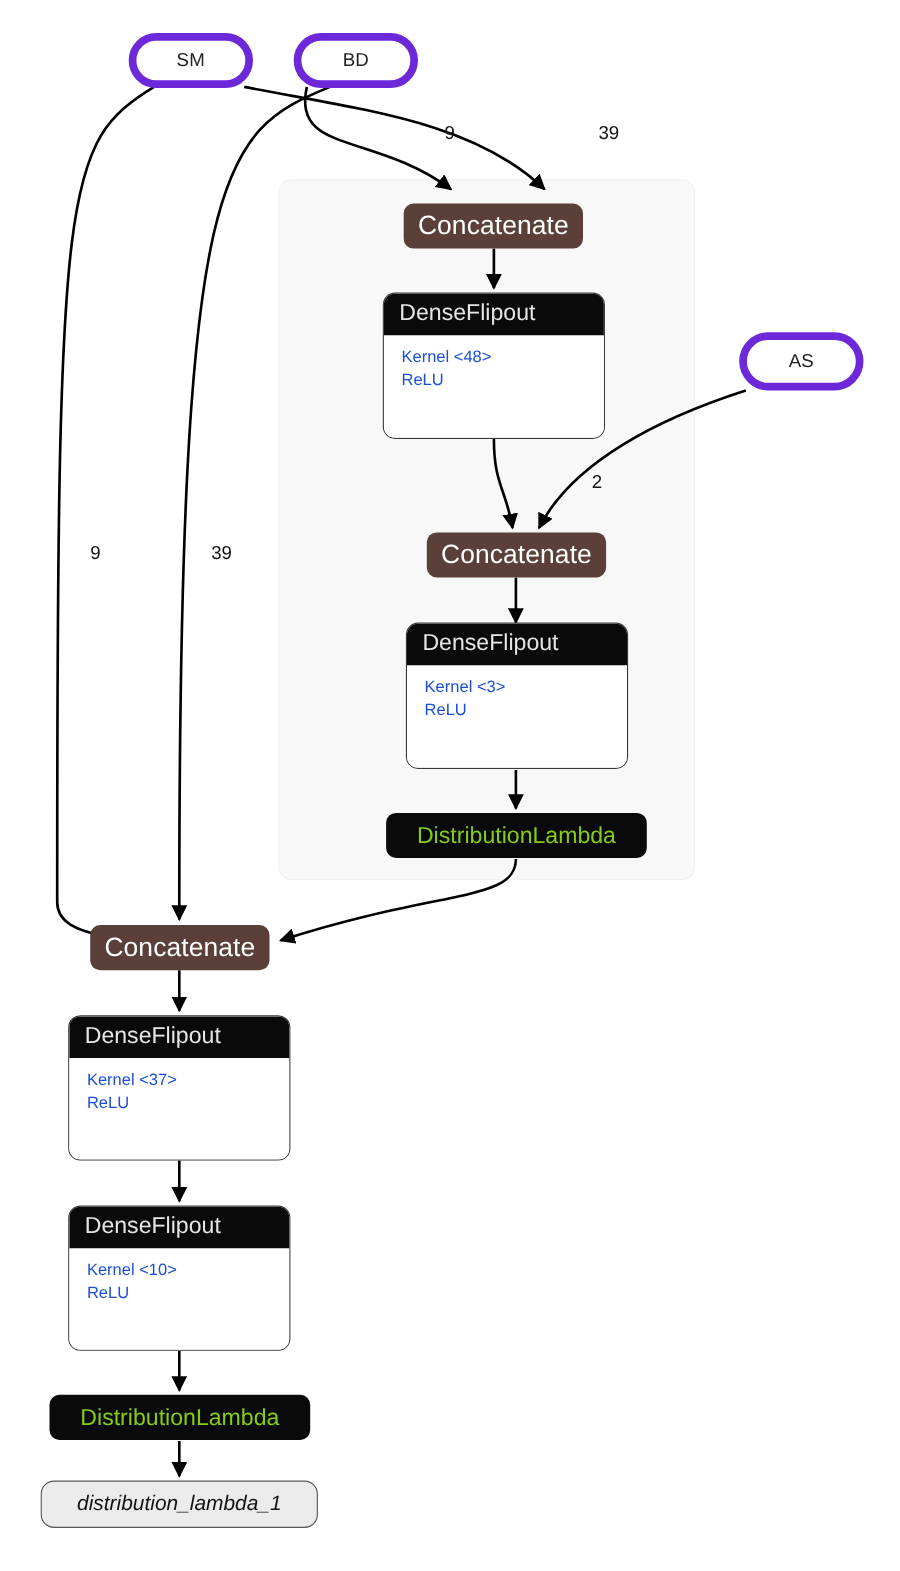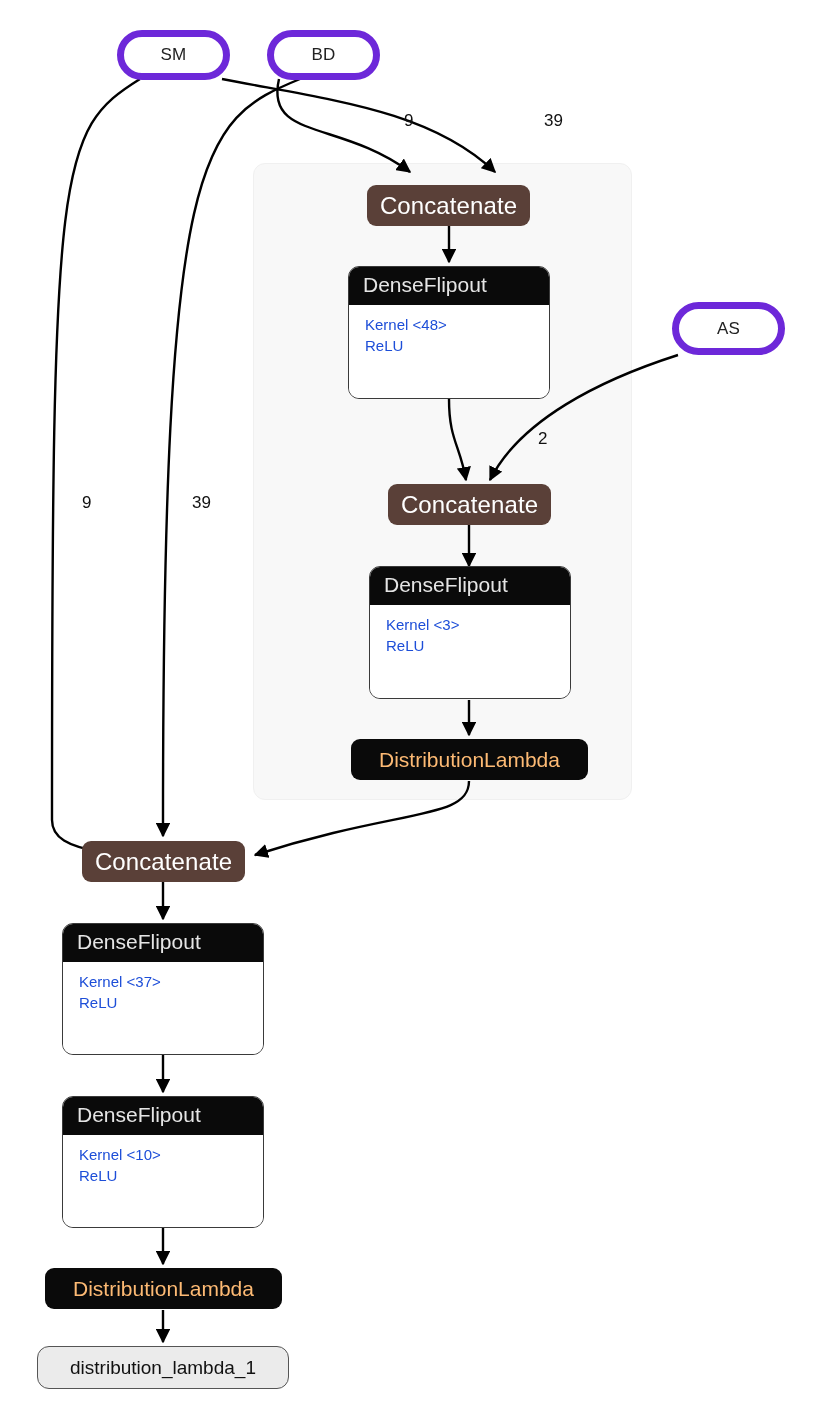--- a/index.html
+++ b/index.html
@@ -55,21 +55,21 @@
     letter-spacing: 0.1px;
   }
 
   
   .pill-node {
     background: #0a0a0a;
     border-radius: 9px;
     display: flex;
     align-items: center;
     justify-content: center;
-    color: #fdba74;
+    color: #84cc16;
     font-size: 21px;
   }
 
   
   .layer-node {
     background: #ffffff;
     border: 1.6px solid #3a3a3a;
     border-radius: 11px;
     overflow: hidden;
     display: flex;
@@ -111,20 +111,21 @@
   
   .terminal-node {
     background: #ebebeb;
     border: 1.8px solid #555555;
     border-radius: 12px;
     display: flex;
     align-items: center;
     justify-content: center;
     color: #111111;
     font-size: 19px;
+    font-style: italic;
   }
 </style>
 </head>
 <body>
 
 <div id="canvas">
 
   <div class="subgraph" style="left:253px; top:163px; width:377px; height:635px;"></div>
 
   <svg id="edges" viewBox="0 0 818 1428">

